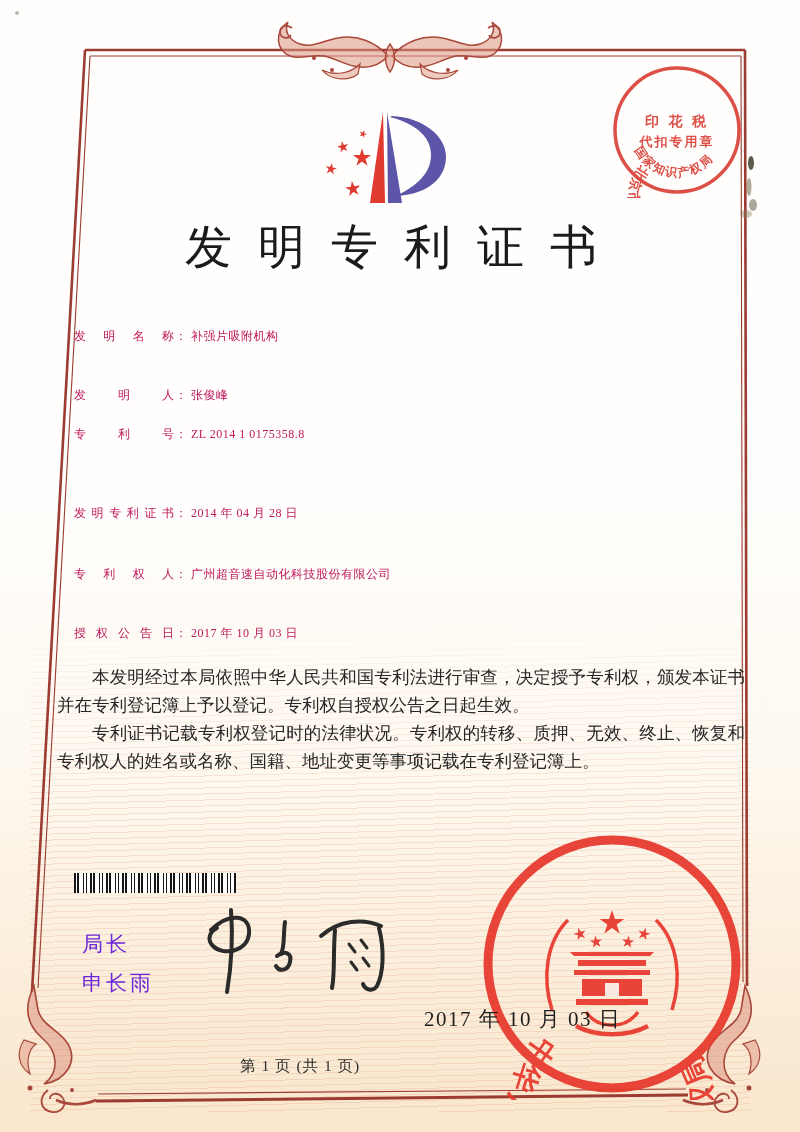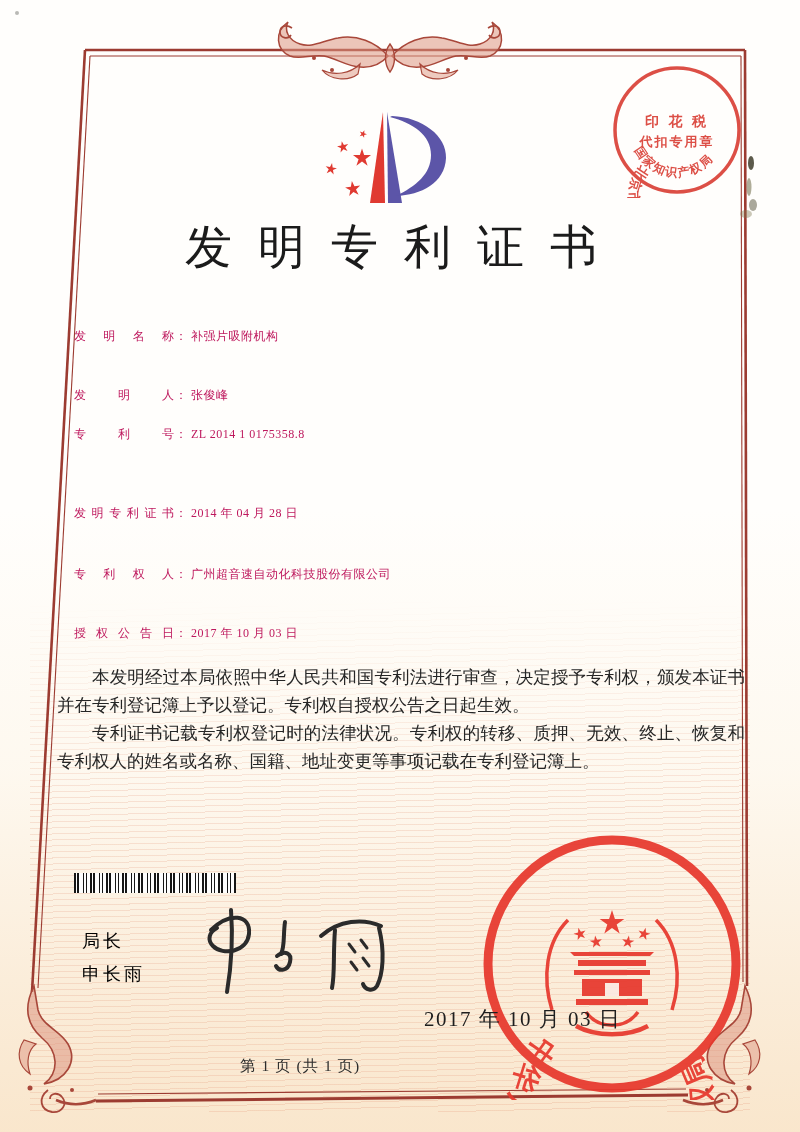--- a/index.html
+++ b/index.html
@@ -19,21 +19,21 @@
   .field-row{position:absolute;left:74px;font-size:12px;color:#be185d;white-space:nowrap;}
   .flabel{display:inline-block;width:100px;text-align:justify;text-align-last:justify;vertical-align:bottom;}
   .fcolon{display:inline-block;margin:0 4px 0 1px;}
   .fvalue{letter-spacing:.5px;}
   .bodytext{left:57px;top:663px;width:688px;z-index:2;font-size:17.5px;line-height:1.6;
     color:#262626;text-align:justify;}
   .bodytext p{margin:0;text-indent:2em;}
   .barcode{left:74px;top:873px;width:162px;height:20px;z-index:2;background:
     repeating-linear-gradient(90deg,#151515 0 2px,#fdfdfd 2px 3px,#151515 3px 5px,#fdfdfd 5px 9px,#151515 9px 10px,#fdfdfd 10px 12px,#151515 12px 13px,#fdfdfd 13px 16px);}
   .signoff{left:82px;top:925px;z-index:2;font-family:"Liberation Sans","DejaVu Sans",sans-serif;
-    font-size:18px;color:#000000;letter-spacing:3px;line-height:1.85;}
+    font-size:21px;color:#6d28d9;letter-spacing:3px;line-height:1.85;}
   .seal-date{left:424px;top:1005px;z-index:4;font-size:21px;color:#1e1e1e;letter-spacing:1.5px;}
   .page-footer{left:240px;top:1056px;z-index:3;font-size:15.5px;color:#2c2c2c;letter-spacing:1px;}
   svg{display:block;}
   .svg-abs{position:absolute;z-index:2;}
   .frame-svg{z-index:1;left:0;top:0;}
   .seal-svg{z-index:3;left:478px;top:828px;opacity:.93;}
   .stamp-svg{z-index:2;left:609px;top:62px;opacity:.88;}
   .logo-svg{left:320px;top:100px;}
   .sig-svg{left:193px;top:896px;z-index:2;}
 </style>

